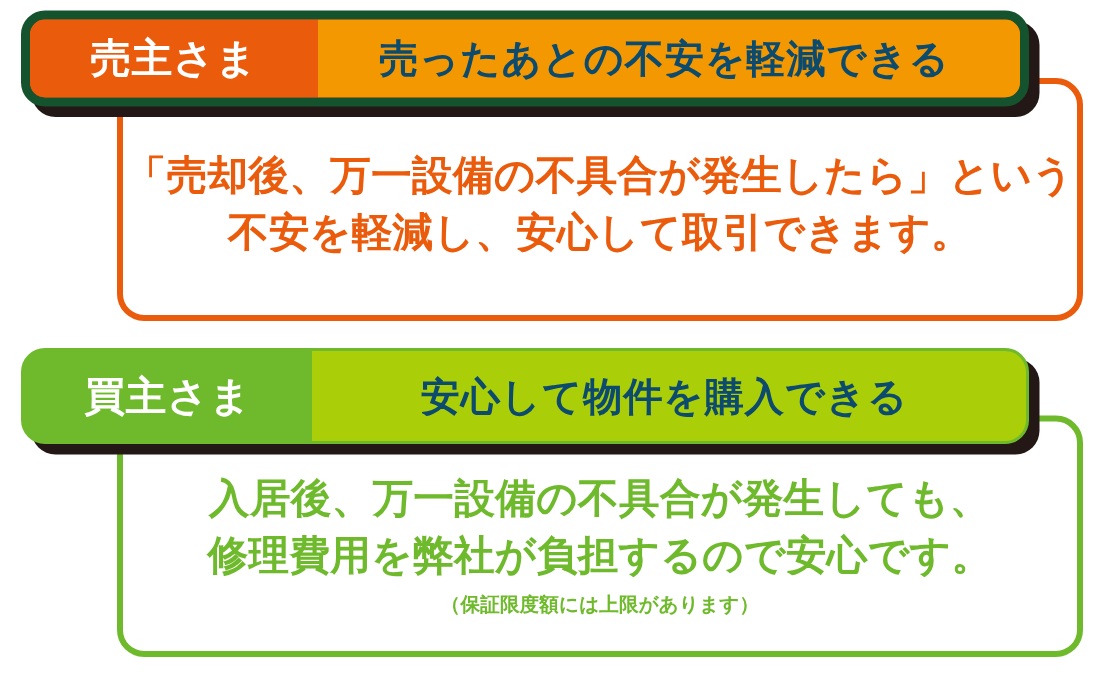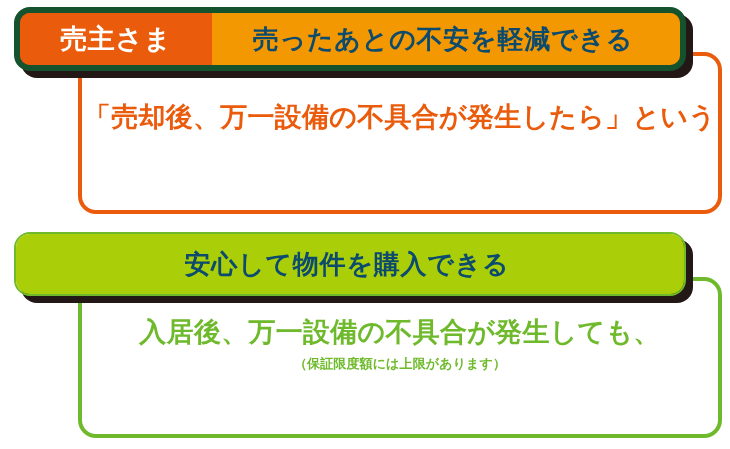--- a/index.html
+++ b/index.html
@@ -140,44 +140,47 @@
 </head>
 <body>
 
 <div class="stage">
 
   <section class="card card--seller">
 
     <div class="card-body">
       <div class="body-text">
         <span class="body-line">「売却後、万一設備の不具合が発生したら」という</span>
+        <span class="body-line">不安を軽減し、安心して取引できます。</span>
       </div>
     </div>
 
     <div class="card-header-wrap">
       <div class="card-header-shadow"></div>
       <div class="card-header">
         <div class="header-tag">売主さま</div>
         <div class="header-banner">売ったあとの不安を軽減できる</div>
       </div>
     </div>
 
   </section>
 
   <section class="card card--buyer">
 
     <div class="card-body">
       <div class="body-text">
         <span class="body-line">入居後、万一設備の不具合が発生しても、</span>
+        <span class="body-line">修理費用を弊社が負担するので安心です。</span>
         <span class="body-note">（保証限度額には上限があります）</span>
       </div>
     </div>
 
     <div class="card-header-wrap">
       <div class="card-header-shadow"></div>
       <div class="card-header">
+        <div class="header-tag">買主さま</div>
         <div class="header-banner">安心して物件を購入できる</div>
       </div>
     </div>
 
   </section>
 
 </div>
 
 </body></html>

